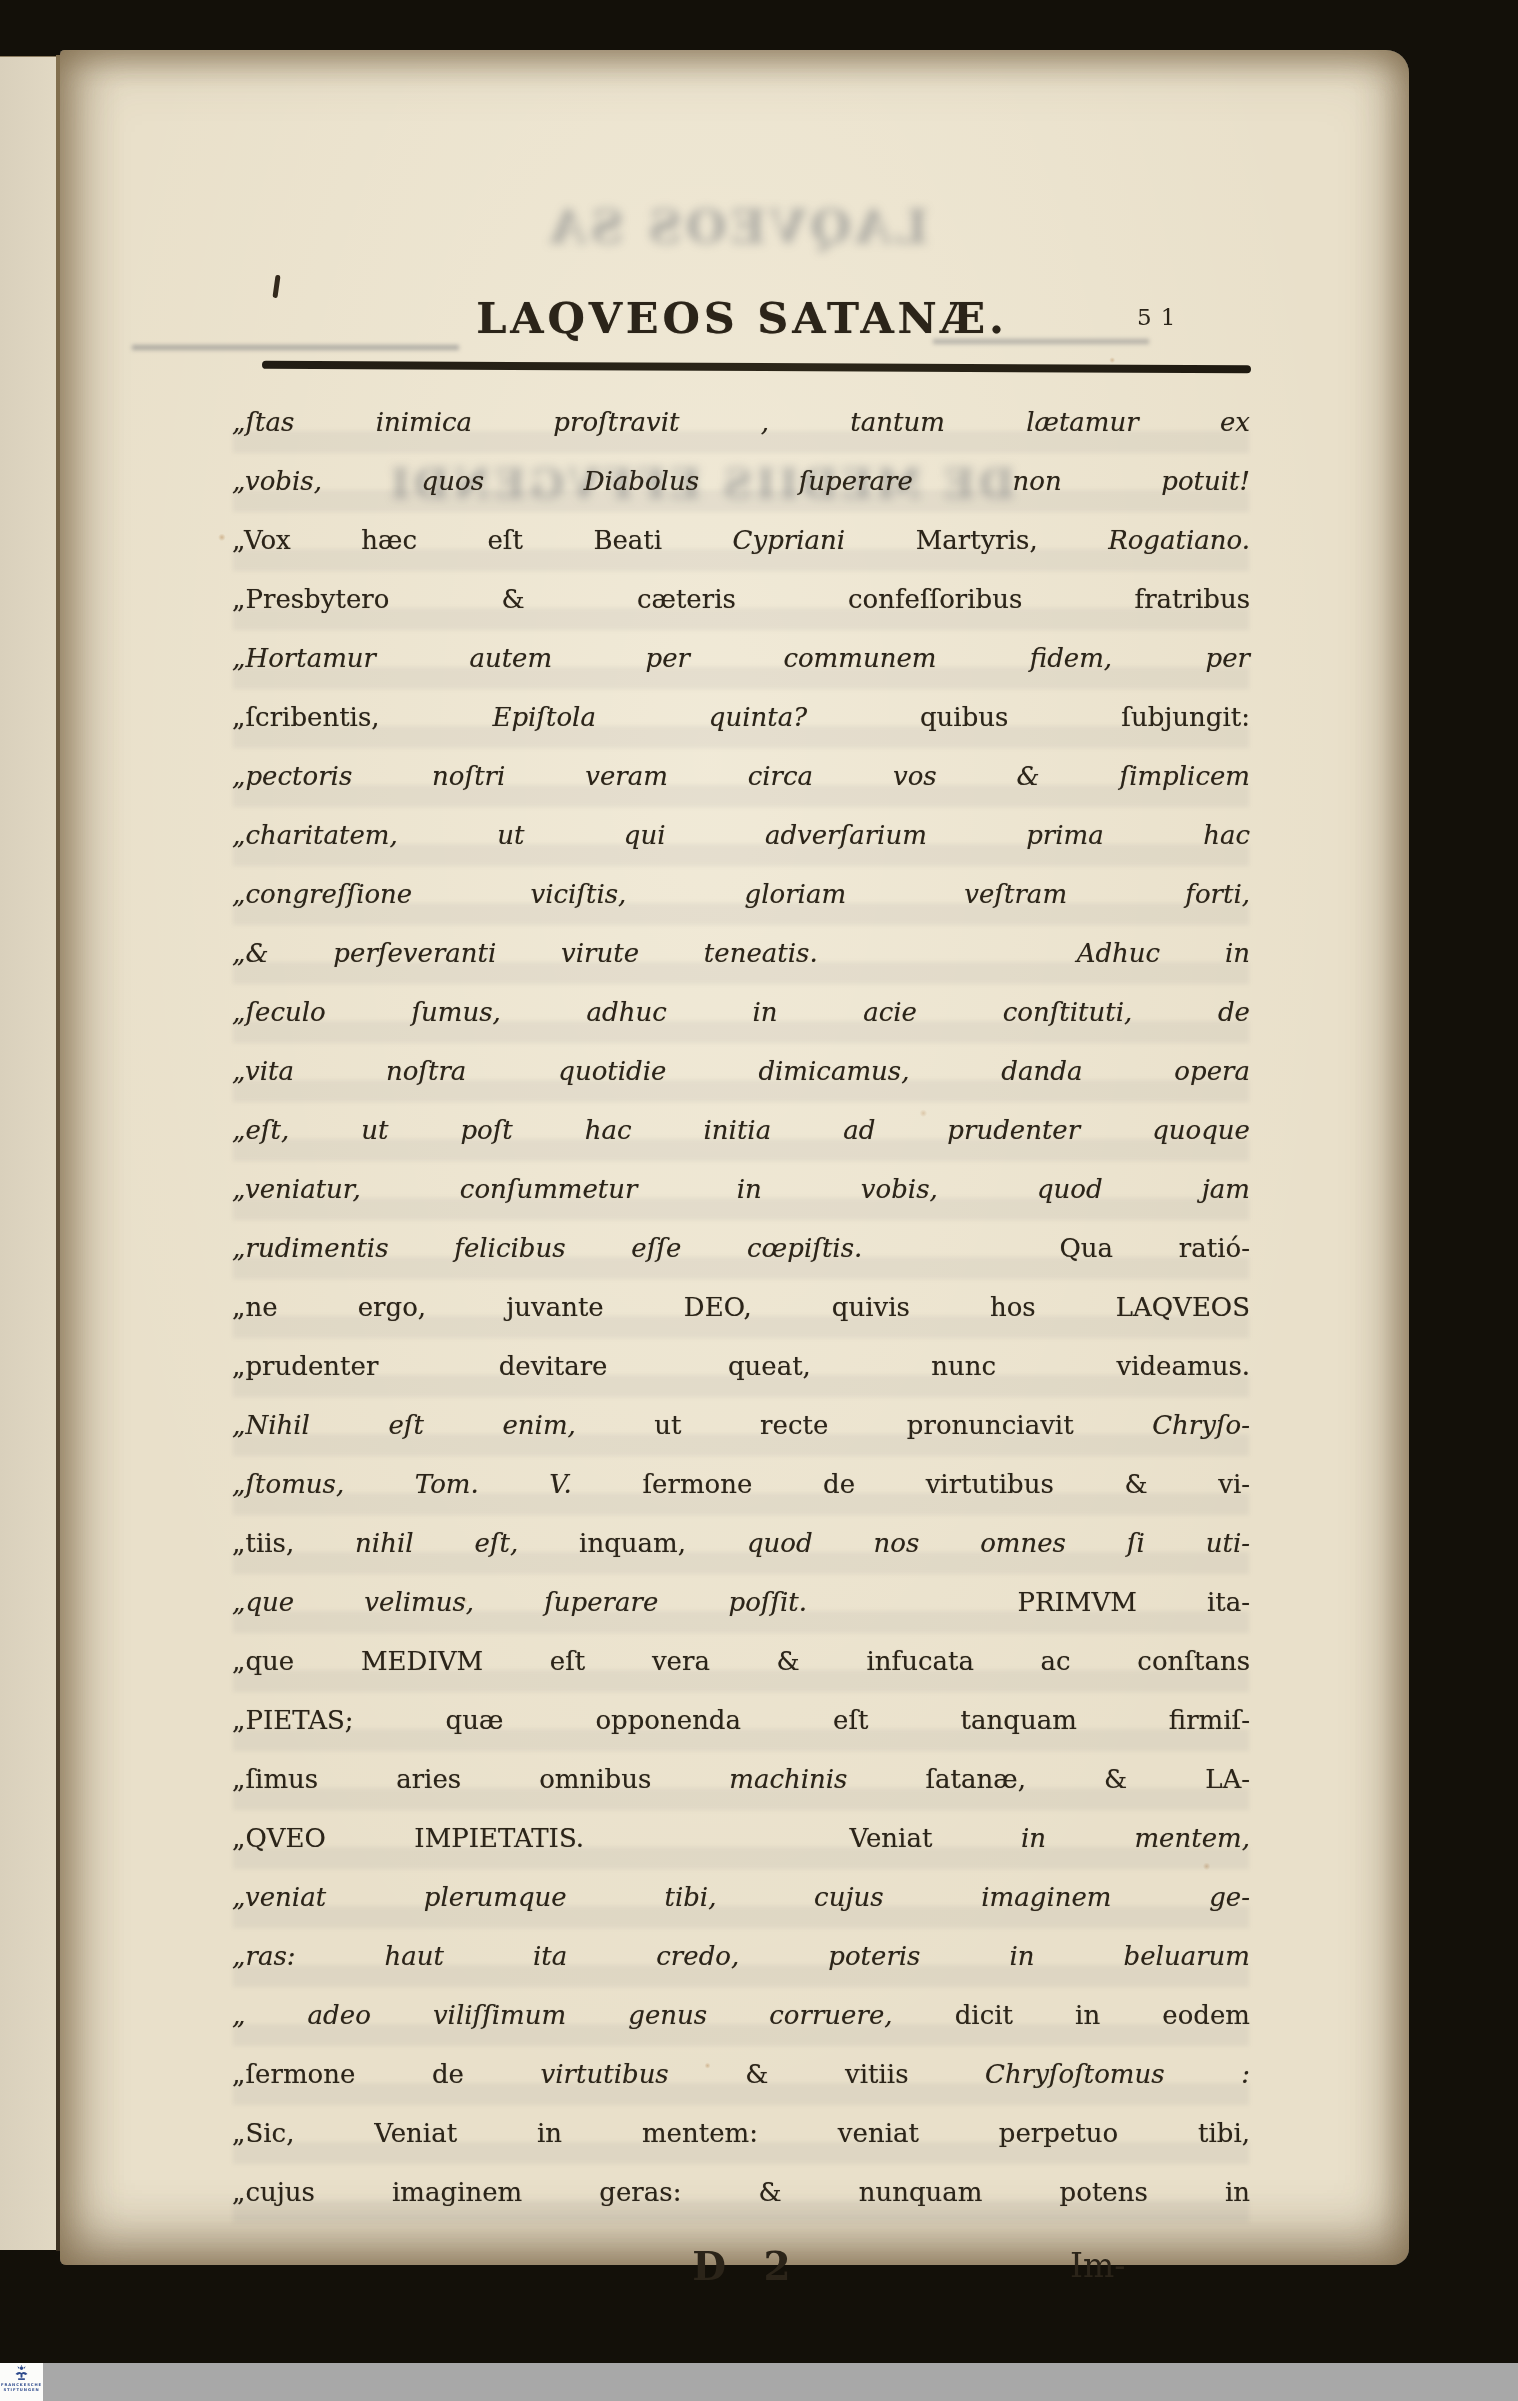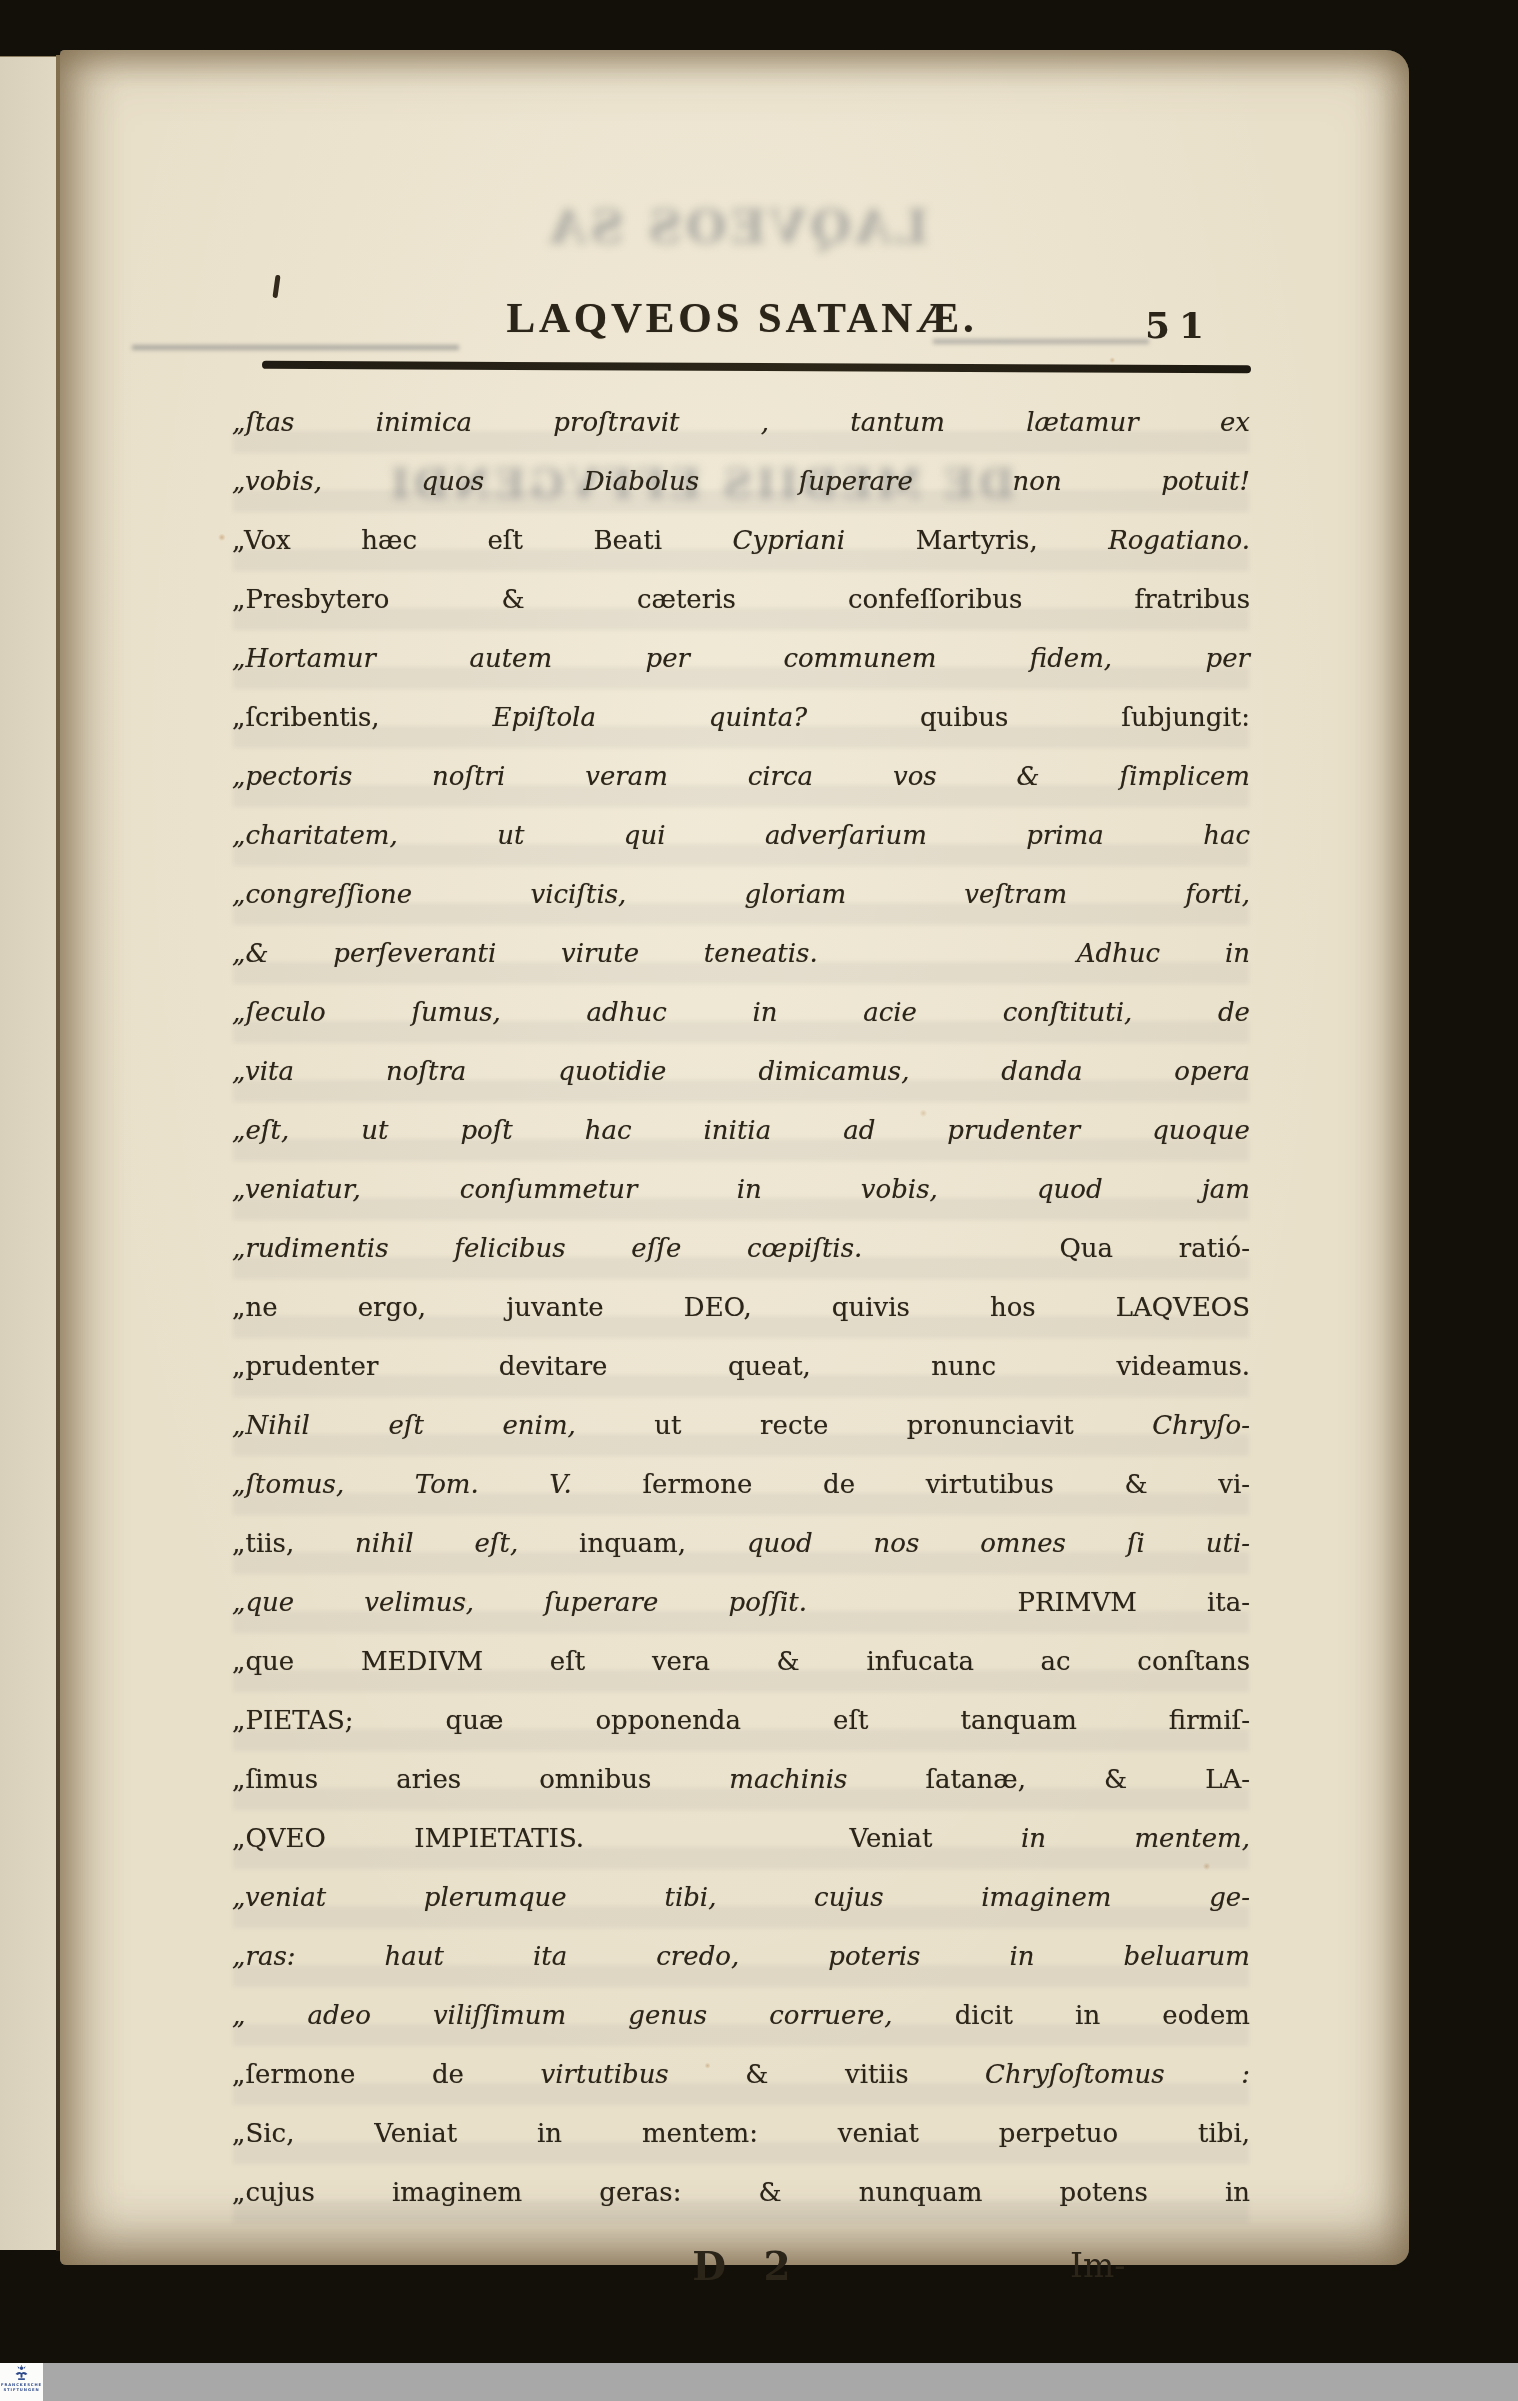--- a/index.html
+++ b/index.html
@@ -59,25 +59,24 @@
   }
   .ink-tick {
     position:absolute; left:214px; top:225px; width:5.3px; height:23px;
     background:#33291c; border-radius:2.3px; transform:rotate(8deg);
   }
   
   .running-title {
     position:absolute; top:243px; left:176px; width:1012px; text-align:center;
     font-size:43px; font-weight:bold; letter-spacing:3.8px; color:#2b2419;
     text-shadow:0 0 0.8px rgba(43,36,25,.55);
-    font-family:Liberation Serif, serif;
   }
   .page-number {
-    position:absolute; top:254px; left:1077px; width:84px; text-align:center;
-    font-size:36px; font-weight:bold; letter-spacing:9px; color:#2b2419;
+    position:absolute; top:254px; left:1077px; width:84px; text-align:left;
+    font-size:23px; font-weight:normal; letter-spacing:9px; color:#2b2419;
   }
   .header-rule {
     position:absolute; top:313px; left:202px; width:989px; height:7.6px;
     background:linear-gradient(to right,#211c13,#2c2619 55%,#1e1910);
     border-radius:4.6px; transform:rotate(.25deg);
   }
   
   .text-block { position:absolute; top:343px; left:172px; width:1018px; }
   .line {
     height:59px; line-height:59px; font-size:26px; color:#2b2419;

